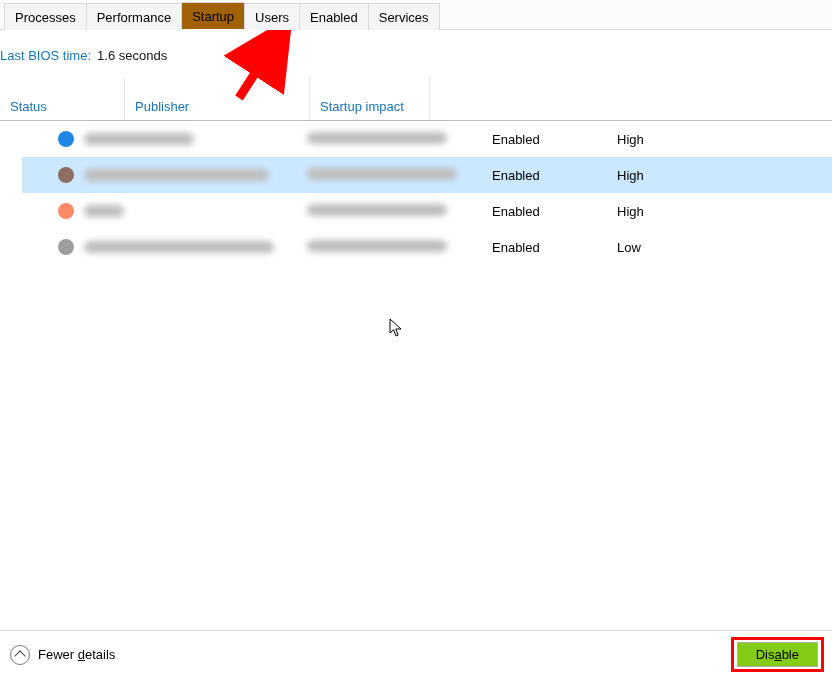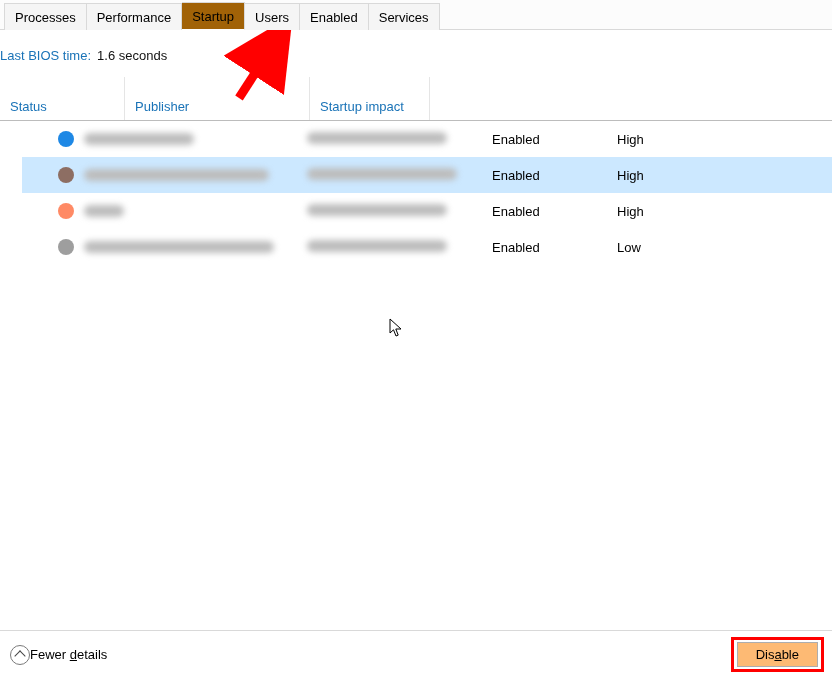--- a/index.html
+++ b/index.html
@@ -122,41 +122,41 @@
     height: 48px;
     border-top: 1px solid #d9d9d9;
     display: flex;
     align-items: center;
     justify-content: space-between;
     padding: 0 14px 0 10px;
   }
   .fewer-details {
     display: flex;
     align-items: center;
-    gap: 0;
+    gap: 8px;
     font-size: 13px;
     cursor: default;
   }
   .chevron-circle {
     width: 20px; height: 20px;
     border: 1px solid #7a7a7a;
     border-radius: 50%;
     display: flex; align-items: center; justify-content: center;
   }
   .chevron-up {
     width: 8px; height: 8px;
     border-left: 1.5px solid #444;
     border-top: 1.5px solid #444;
     transform: rotate(45deg);
     margin-top: 3px;
   }
   .disable-btn {
     padding: 4px 18px;
     font-size: 13px;
-    background: #fdba74;
+    background: #84cc16;
     border: 1px solid #adadad;
     cursor: default;
     position: relative;
   }
   .disable-highlight {
     position: absolute;
     border: 3px solid #ff0000;
     pointer-events: none;
   }
   .underline-access { text-decoration: underline; }

